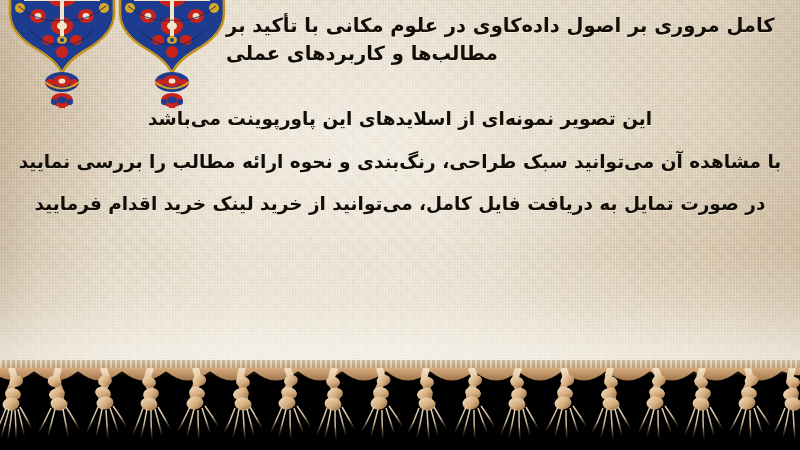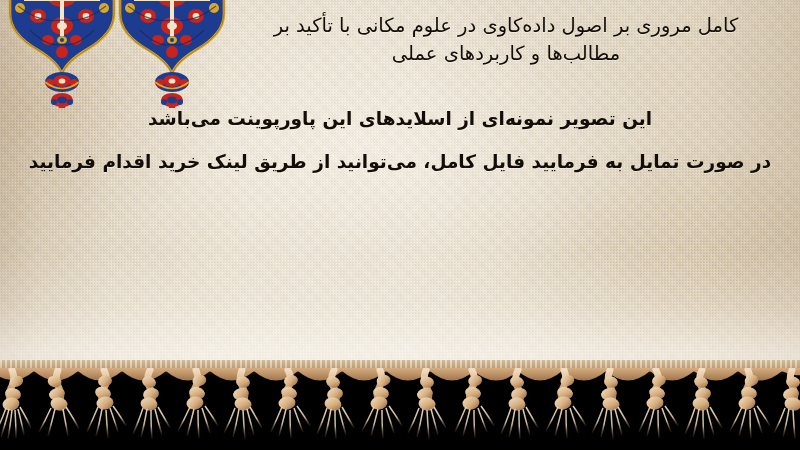--- a/index.html
+++ b/index.html
@@ -97,24 +97,24 @@
     position: absolute;
     left: 0; top: 0;
     width: 800px; height: 372px;
     direction: rtl;
   }
   .title {
     position: absolute;
     right: 14px;
     top: 12px;
     width: 560px;
-    text-align: center;
+    text-align: left;
     color: #120d07;
     font-size: 19.5px;
-    font-weight: normal;
+    font-weight: bold;
     line-height: 1.45;
     letter-spacing: 0px;
     text-shadow: 0 1px 0 rgba(255,250,240,0.45);
   }
   .body-block {
     position: absolute;
     right: 6px;
     top: 110px;
     width: 788px;
     text-align: center;
@@ -312,21 +312,22 @@
     </svg>
   </div>
 
   <div class="text-layer">
     <div class="title">
       <div>کامل مروری بر اصول داده‌کاوی در علوم مکانی با تأکید بر</div>
       <div>مطالب‌ها و کاربردهای عملی</div>
     </div>
     <div class="body-block">
       <div class="body-line">این تصویر نمونه‌ای از اسلایدهای این پاورپوینت می‌باشد</div>
-      <div class="body-line">در صورت تمایل به فرمایید فایل کامل، می‌توانید از طریق لینک خرید اقدام فرمایید</div>
+      <div class="body-line">با مشاهده آن می‌توانید سبک طراحی، رنگ‌بندی و نحوه ارائه مطالب را بررسی نمایید</div>
+      <div class="body-line">در صورت تمایل به دریافت فایل کامل، می‌توانید از خرید لینک خرید اقدام فرمایید</div>
     </div>
   </div>
 
   <div class="fringe-zone">
     <div class="selvedge"></div>
     <div class="selvedge-shadow"></div>
     <svg class="fringe-row" width="800" height="82" viewBox="0 0 800 82" xmlns="http://www.w3.org/2000/svg">
       <defs>
         <linearGradient id="cordG" x1="0" y1="0" x2="0" y2="1">
           <stop offset="0%" stop-color="#f0dcc0"></stop>

